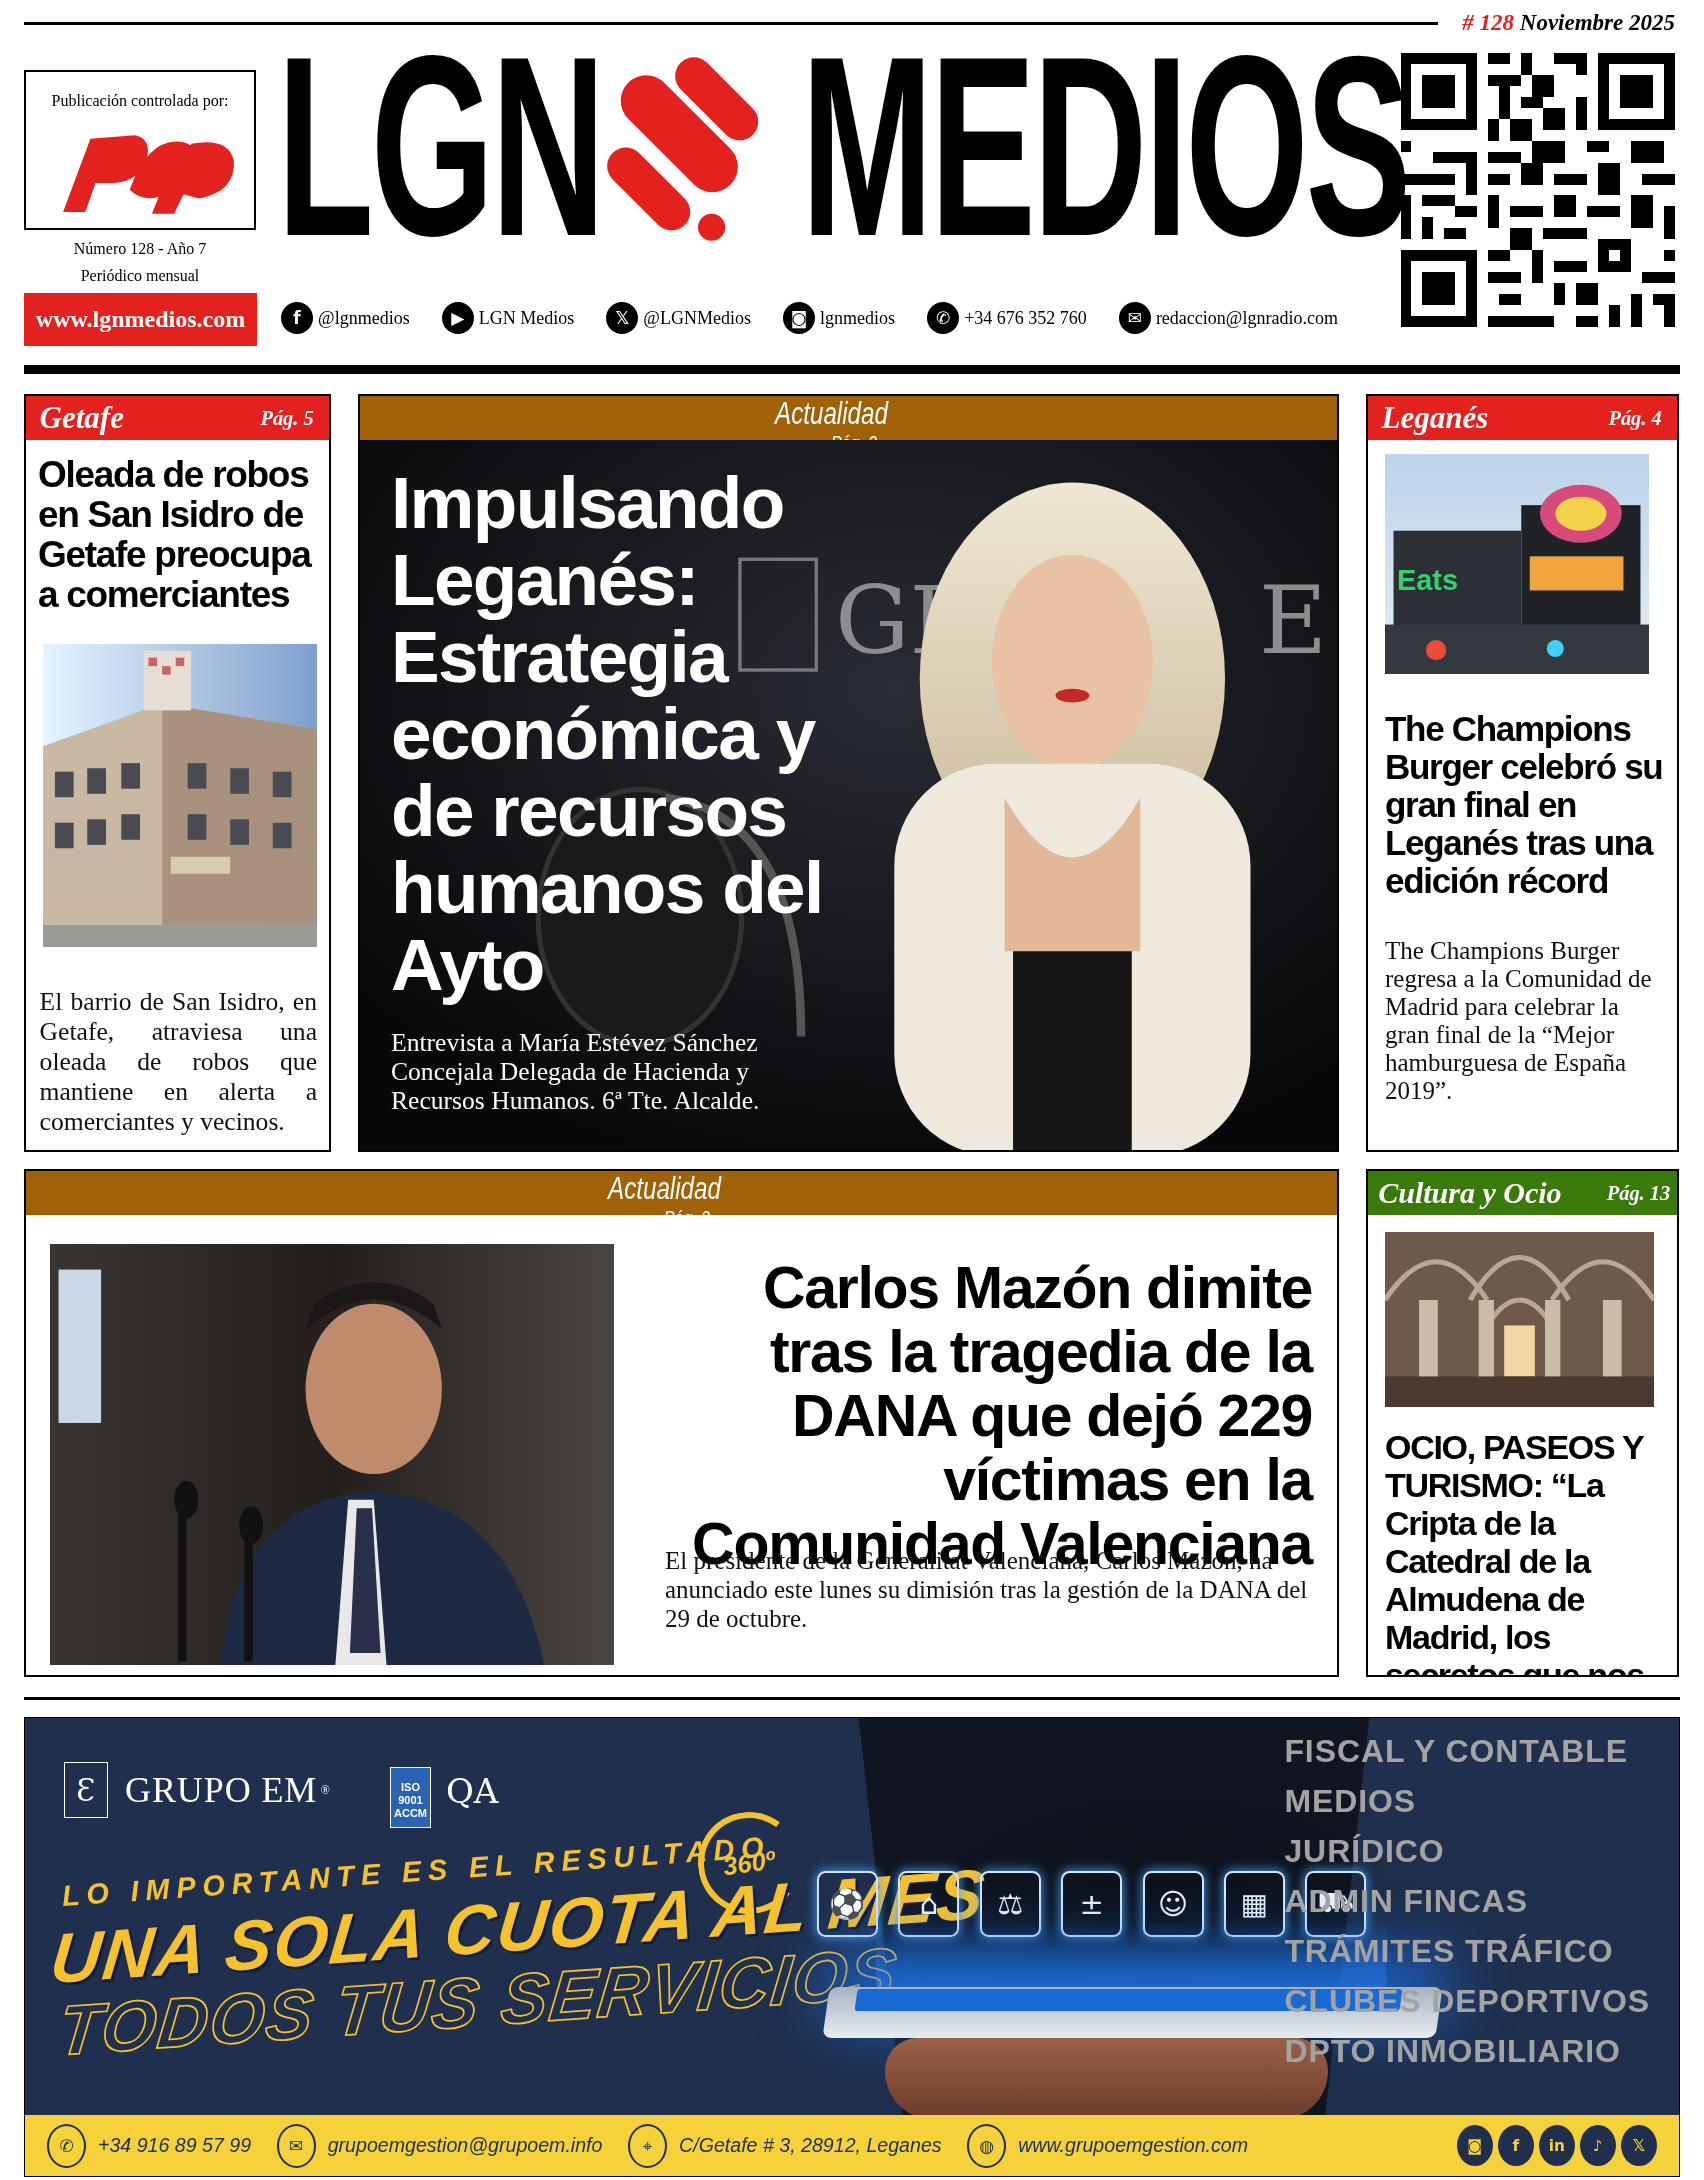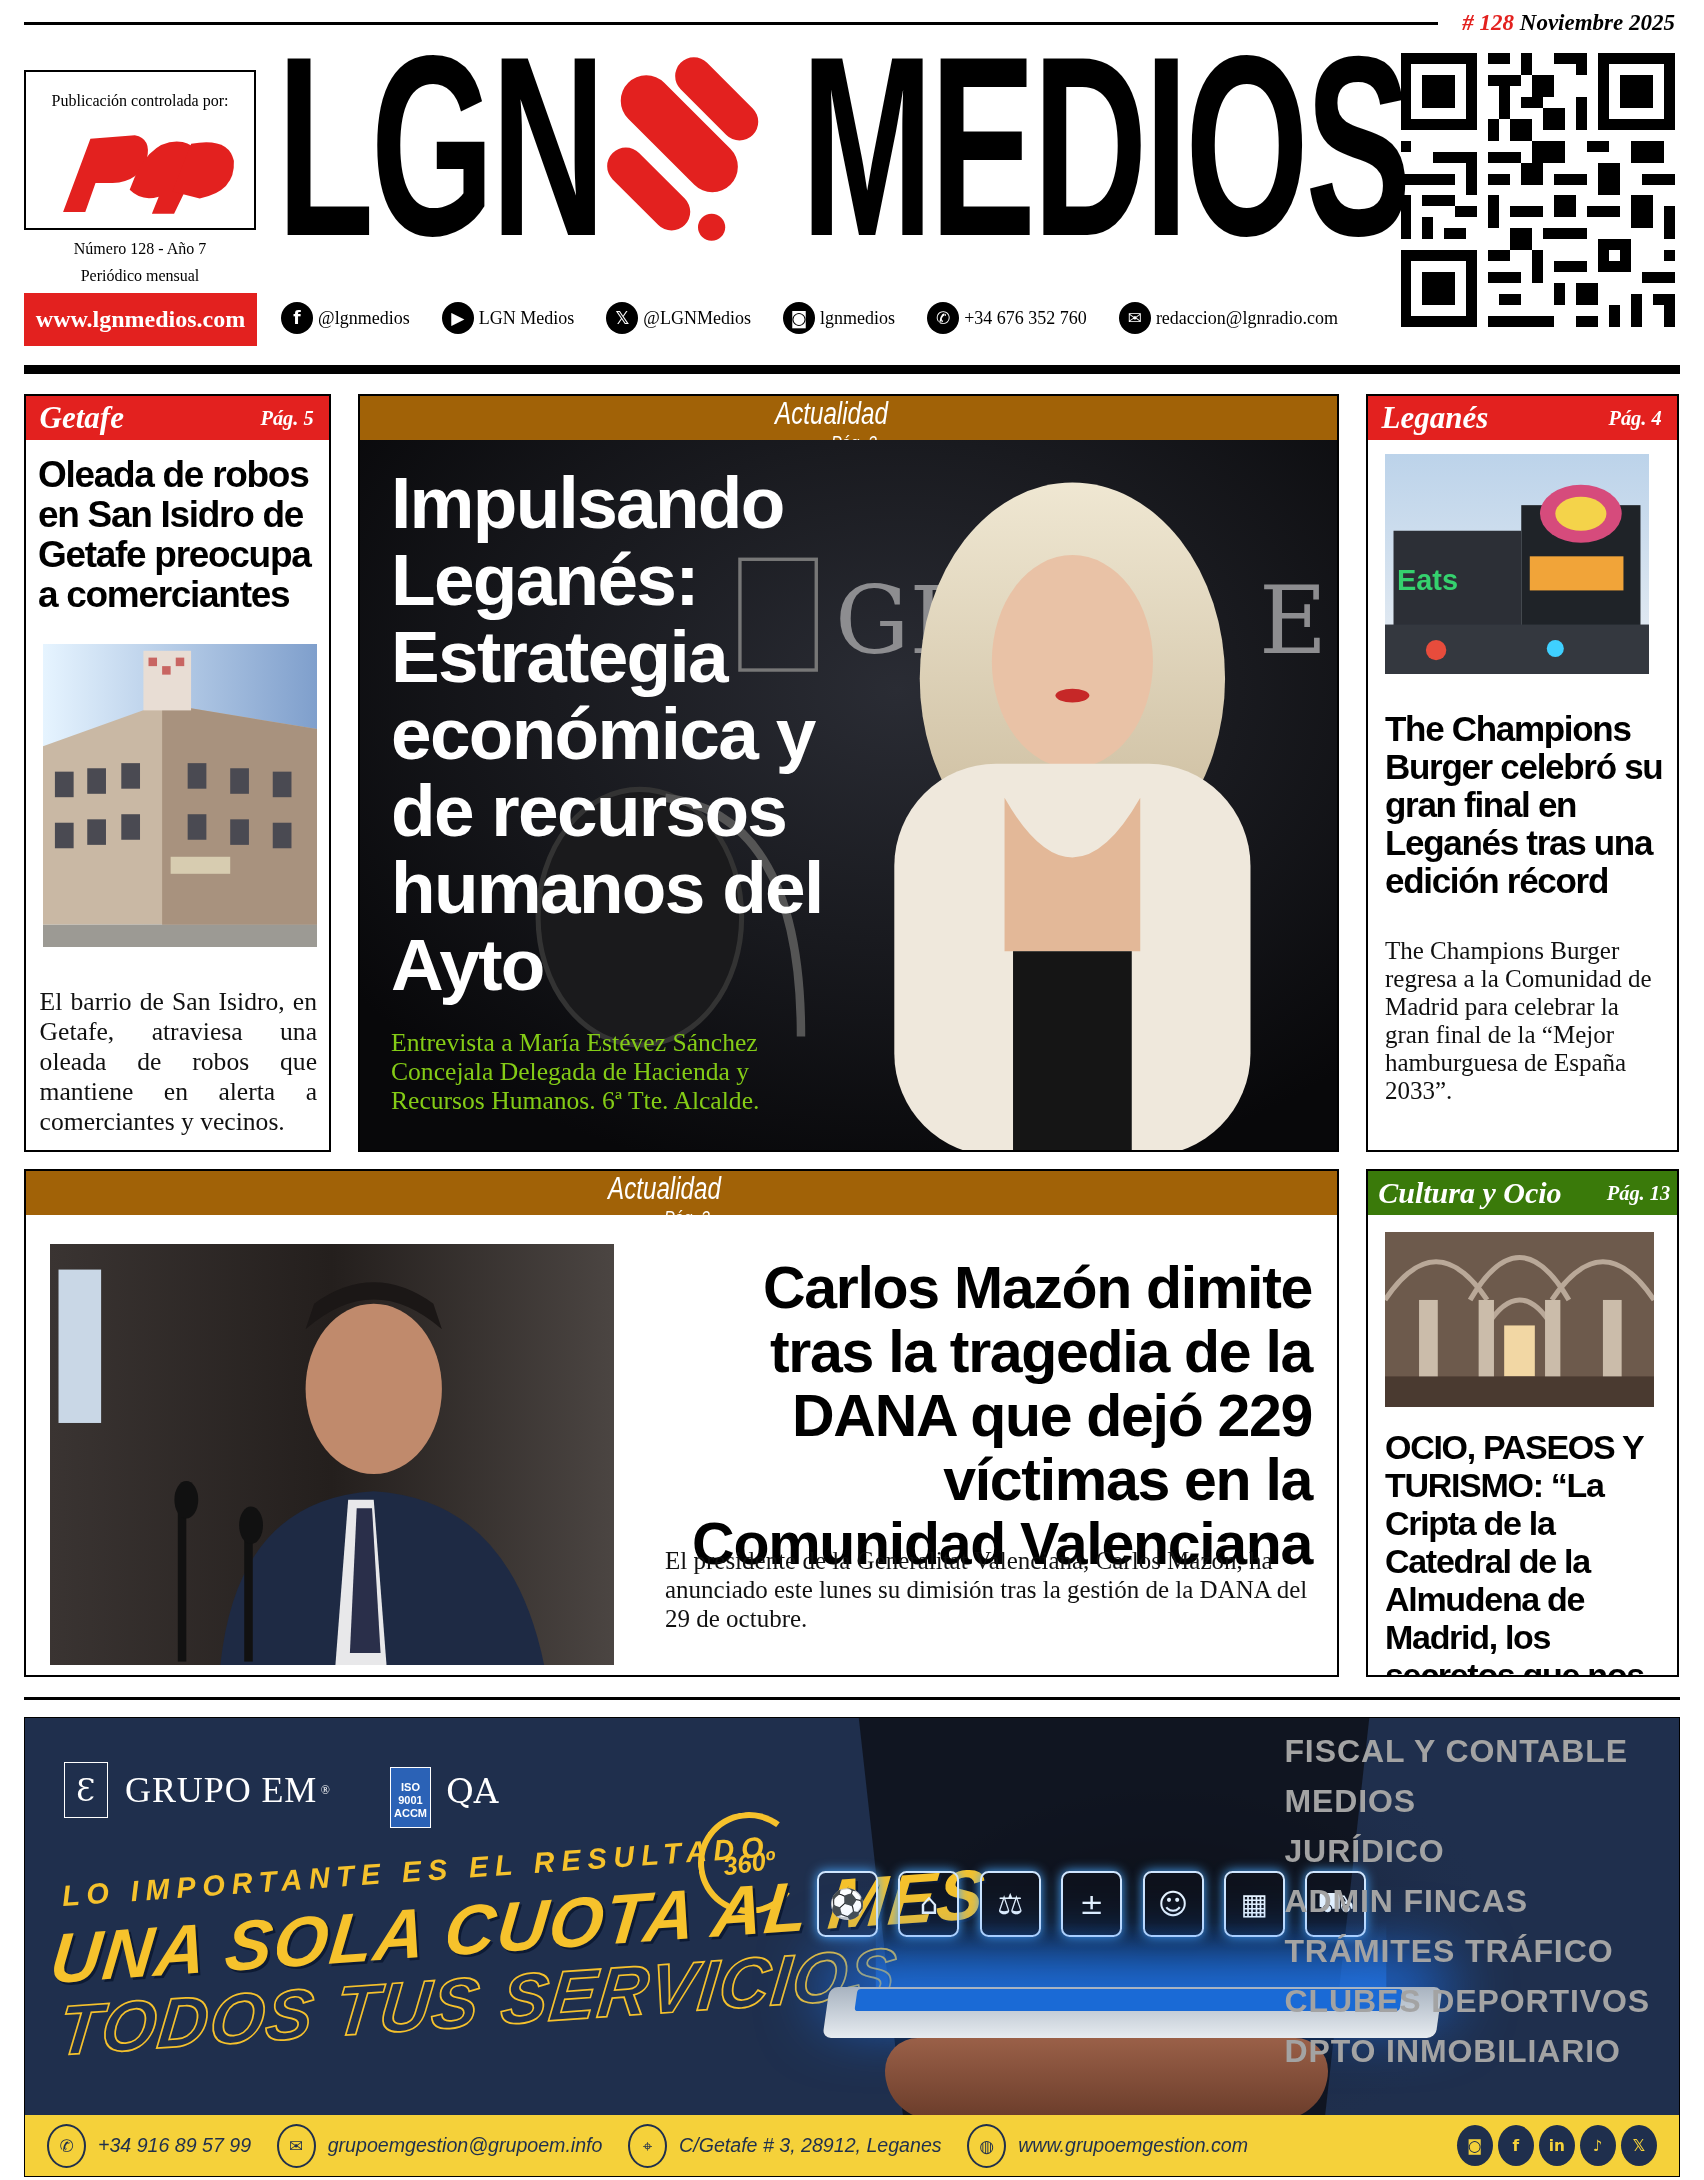--- a/index.html
+++ b/index.html
@@ -299,21 +299,21 @@
     <ellipse cx="840" cy="280" rx="180" ry="230" fill="url(#hair)"></ellipse>
     <ellipse cx="840" cy="260" rx="95" ry="125" fill="#e9c2a6"></ellipse>
     <rect x="630" y="380" width="420" height="460" rx="120" fill="#efe8dc"></rect>
     <path d="M760 420 Q840 560 920 420 L920 600 L760 600 Z" fill="#e3b898"></path>
     <rect x="770" y="600" width="140" height="240" fill="#151515"></rect>
     <ellipse cx="840" cy="300" rx="20" ry="8" fill="#c62828"></ellipse>
     <ellipse cx="330" cy="560" rx="120" ry="150" fill="#1a1a1c" stroke="#333" stroke-width="6"></ellipse>
     <path d="M360 420 Q520 440 520 700" stroke="#555" stroke-width="10" fill="none"></path>
   </svg>
   <div class="hl">Impulsando Leganés: Estrategia económica y de recursos humanos del Ayto</div>
-  <div class="feature-sub body-copy" style="color:#84cc16;">Entrevista a María Estévez Sánchez Concejala Delegada de Hacienda y Recursos Humanos. 6ª Tte. Alcalde.</div>
+  <div class="feature-sub body-copy" style="color:#ffffff;">Entrevista a María Estévez Sánchez Concejala Delegada de Hacienda y Recursos Humanos. 6ª Tte. Alcalde.</div>
 </div>
 
 <div class="abs card leganes">
   <div class="card-head red">
     <span class="section">Leganés</span>
     <span class="page">Pág. 4</span>
   </div>
   <svg class="photo" viewBox="0 0 310 258" preserveAspectRatio="none">
     <defs>
         <linearGradient id="sky2" x1="0" y1="0" x2="0" y2="1">
@@ -326,21 +326,21 @@
     <rect x="160" y="60" width="140" height="198" fill="#1f2328"></rect>
     <text x="14" y="160" fill="#35d16e" font-family="Liberation Sans, sans-serif" font-weight="bold" font-size="34">Eats</text>
     <ellipse cx="230" cy="70" rx="48" ry="34" fill="#d64b7c"></ellipse>
     <ellipse cx="230" cy="70" rx="30" ry="20" fill="#f4d34a"></ellipse>
     <rect x="170" y="120" width="110" height="40" fill="#f1a439"></rect>
     <rect x="0" y="200" width="310" height="58" fill="#34383f"></rect>
     <circle cx="60" cy="230" r="12" fill="#e74c3c"></circle>
       <circle cx="200" cy="228" r="10" fill="#3fd0ff"></circle>
   </svg>
   <div class="hl">The Champions Burger celebró su gran final en Leganés tras una edición récord</div>
-  <div class="body-copy">The Champions Burger regresa a la Comunidad de Madrid para celebrar la gran final de la “Mejor hamburguesa de España 2033”.</div>
+  <div class="body-copy">The Champions Burger regresa a la Comunidad de Madrid para celebrar la gran final de la “Mejor hamburguesa de España 2019”.</div>
 </div>
 
 <div class="abs card mazon">
   <div class="card-head black narrow-head">
     <span class="section">Actualidad</span>
     <span class="page">Pág. 3</span>
   </div>
   <svg class="photo" viewBox="0 0 662 494" preserveAspectRatio="none">
     <defs>
         <linearGradient id="bgM" x1="0" y1="0" x2="1" y2="0">

